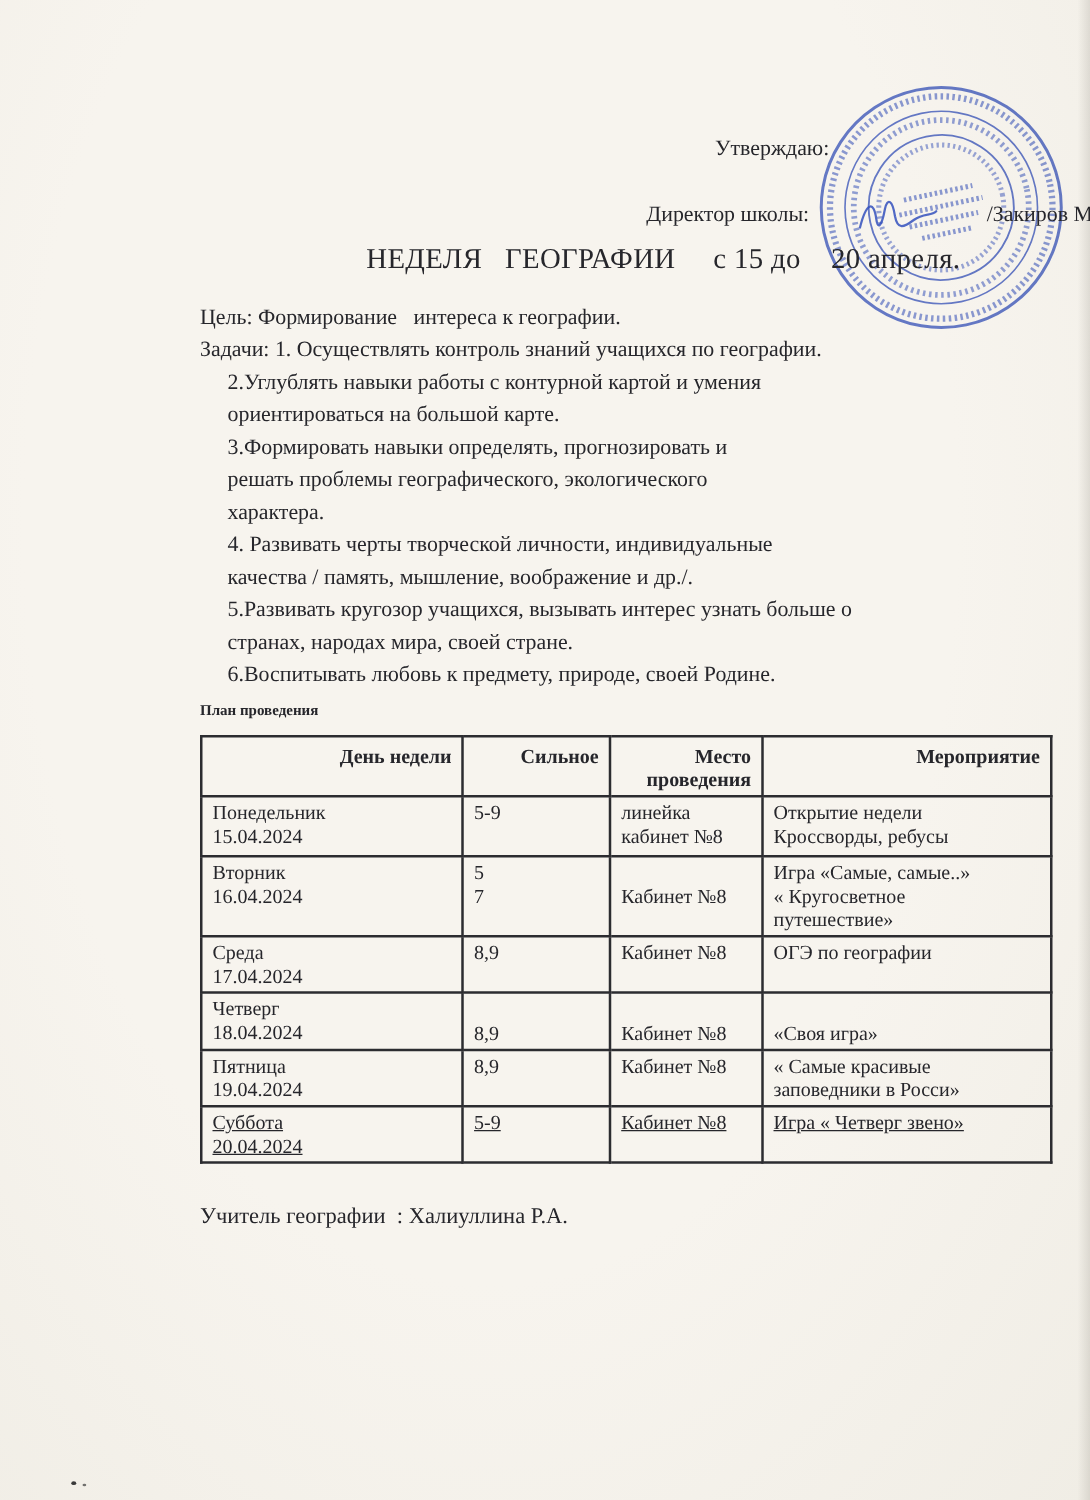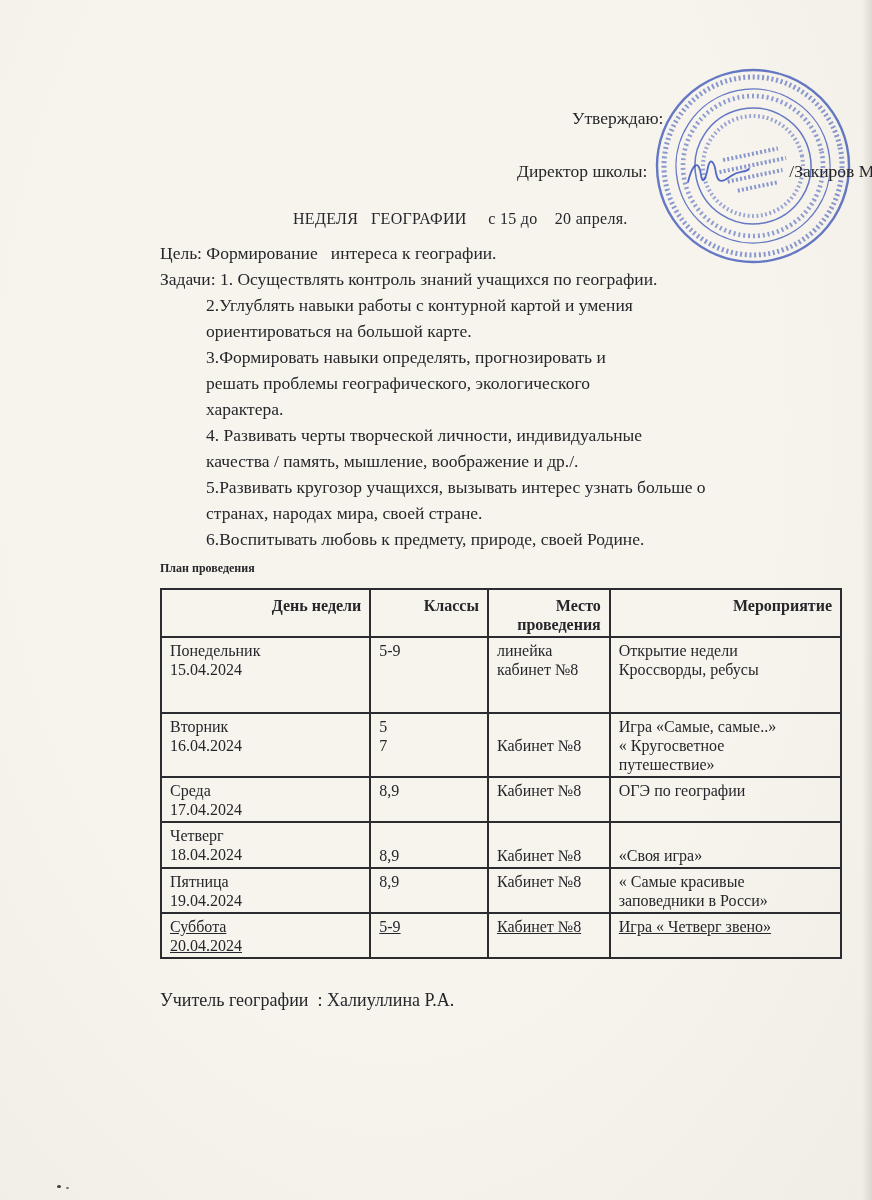--- a/index.html
+++ b/index.html
@@ -37,51 +37,51 @@
   .director .sig svg { position: absolute; left: 0; bottom: 0; }
 
   
   .stamp {
     position: absolute; left: 649px; top: 62px; width: 208px; height: 208px;
     opacity: 0.78; mix-blend-mode: multiply; filter: blur(0.35px);
     pointer-events: none;
   }
 
   .title {
-    position: absolute; left: 293px; top: 210px;
-    font-size: 16px; letter-spacing: 0.3px; white-space: pre;
+    position: absolute; left: 293px; top: 194px;
+    font-size: 23px; letter-spacing: 0.3px; white-space: pre;
   }
 
   .main {
     position: absolute; left: 160px; top: 240px; width: 700px;
     font-size: 17.5px; line-height: 26px;
   }
   .goal { white-space: pre-wrap; }
-  .tasks p { white-space: pre-line; margin-left: 46px; }
+  .tasks p { white-space: pre-line; margin-left: 22px; }
   .tasks p:first-child { margin-left: 0; }
 
   .plan-heading {
     font-size: 12px; font-weight: bold; line-height: 28px; margin-top: 2px;
   }
 
   table.plan {
     border-collapse: collapse; margin-top: 6px; width: 682px;
     font-size: 16px; line-height: 19px;
   }
   table.plan th, table.plan td {
     border: 2px solid #2c2c30;
     padding: 3px 8px 2px 8px;
     vertical-align: top;
     white-space: pre-line;
   }
   table.plan th { text-align: right; font-weight: bold; vertical-align: top; padding-top: 6px; }
   col.c1 { width: 210px; } col.c2 { width: 118px; } col.c3 { width: 122px; } col.c4 { width: 232px; }
 
   thead tr { height: 47px; }
-  tr.r0 { height: 76px; }
+  tr.r0 { height: 48px; }
   tr.r1 { height: 58px; }
   tr.r2 { height: 40px; }
   tr.r3 { height: 46px; }
   tr.r4 { height: 41px; }
   tr.r5 { height: 38px; text-decoration: underline; }
 
   tr.r1 td:nth-child(3) { vertical-align: middle; }
   tr.r3 td:nth-child(2), tr.r3 td:nth-child(3), tr.r3 td:nth-child(4) { vertical-align: bottom; }
 
   .teacher { margin-top: 28px; font-size: 18px; white-space: pre-wrap; }
@@ -143,21 +143,21 @@
     <table class="plan">
       <colgroup>
           <col class="c1">
           <col class="c2">
           <col class="c3">
           <col class="c4">
         </colgroup>
       <thead>
         <tr>
           <th>День недели</th>
-          <th>Классы</th>
+          <th>Сильное</th>
           <th>Место
 проведения</th>
           <th>Мероприятие</th>
         </tr>
       </thead>
       <tbody>
         <tr class="r0">
           <td>Понедельник
 15.04.2024</td>
           <td>5-9</td>

